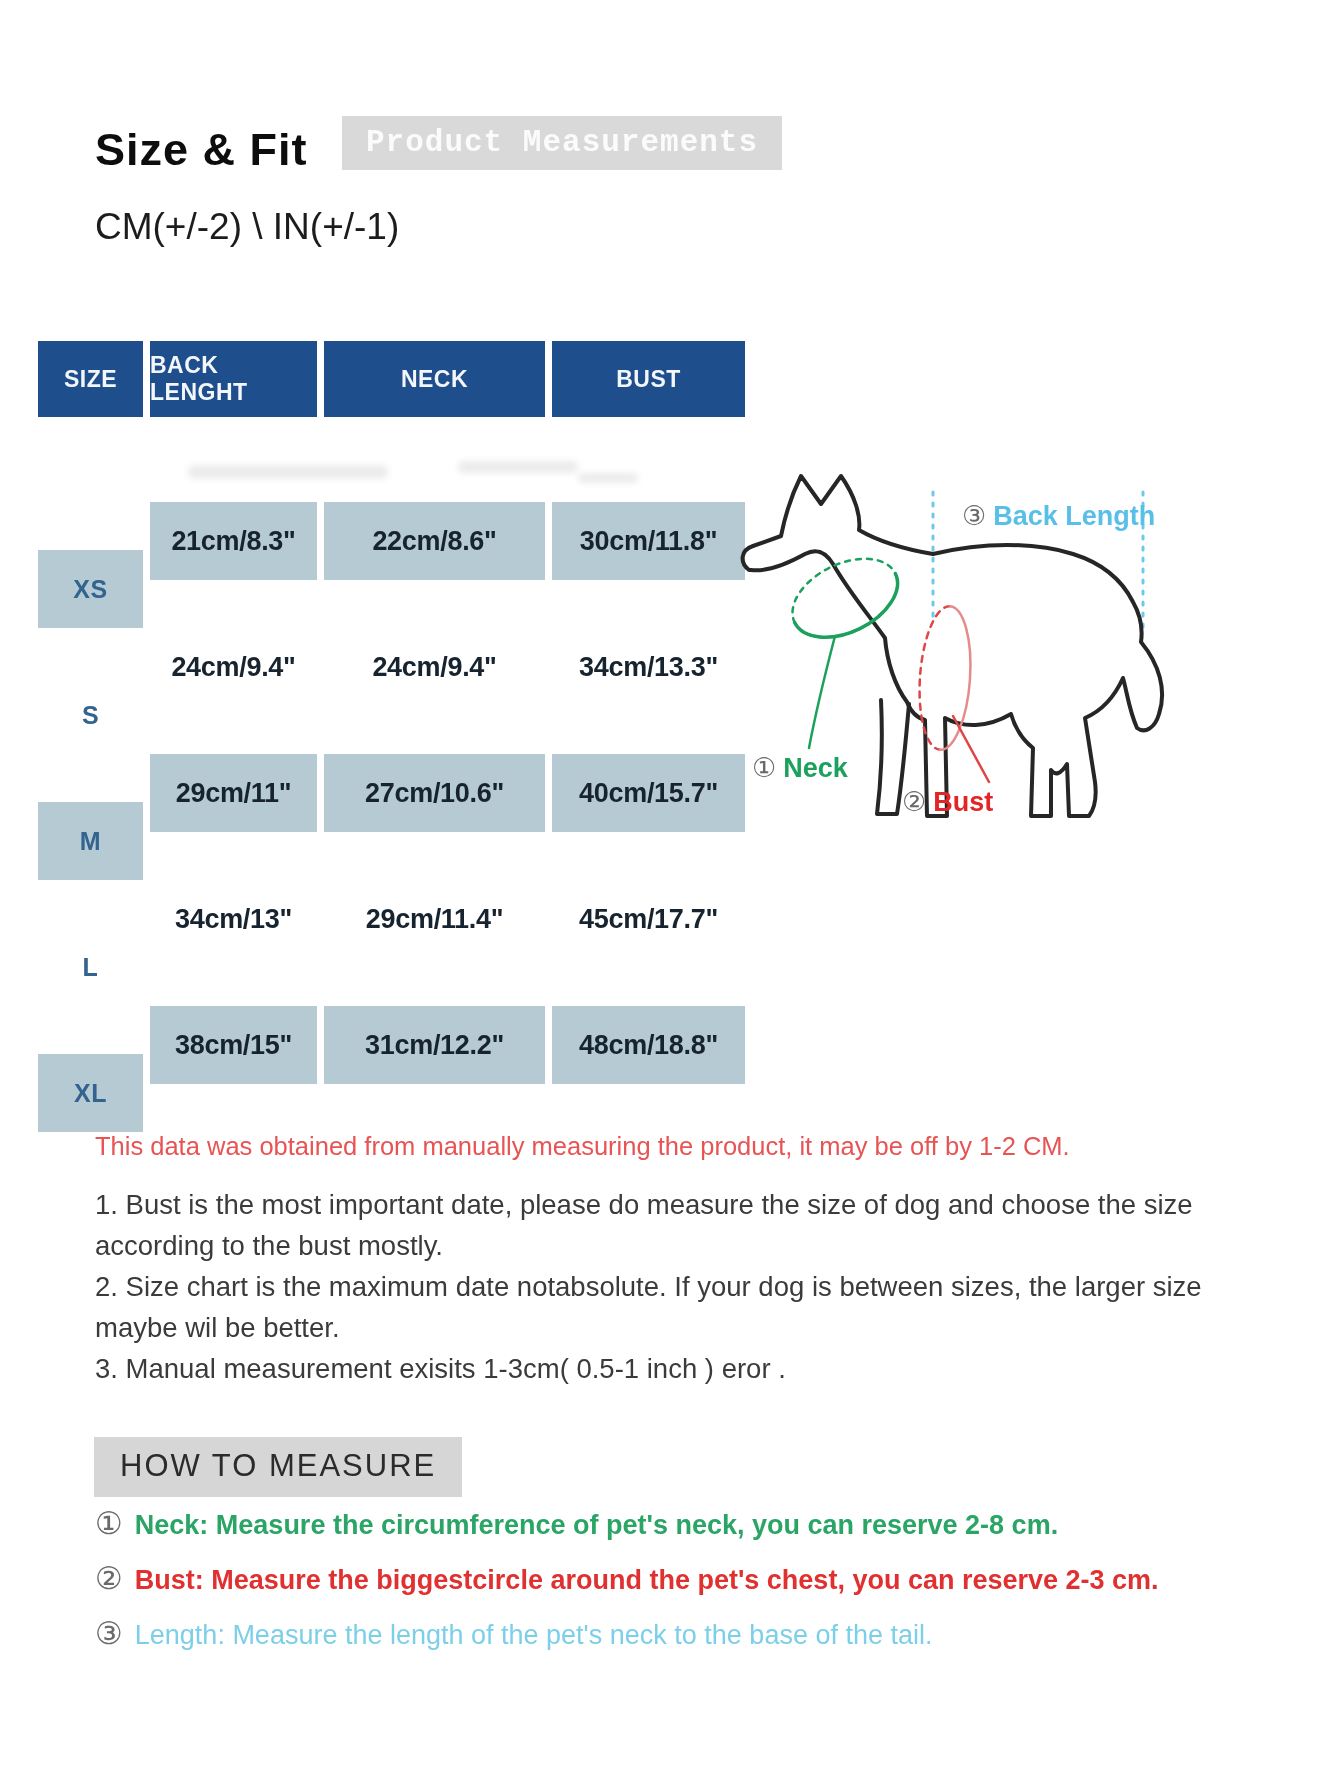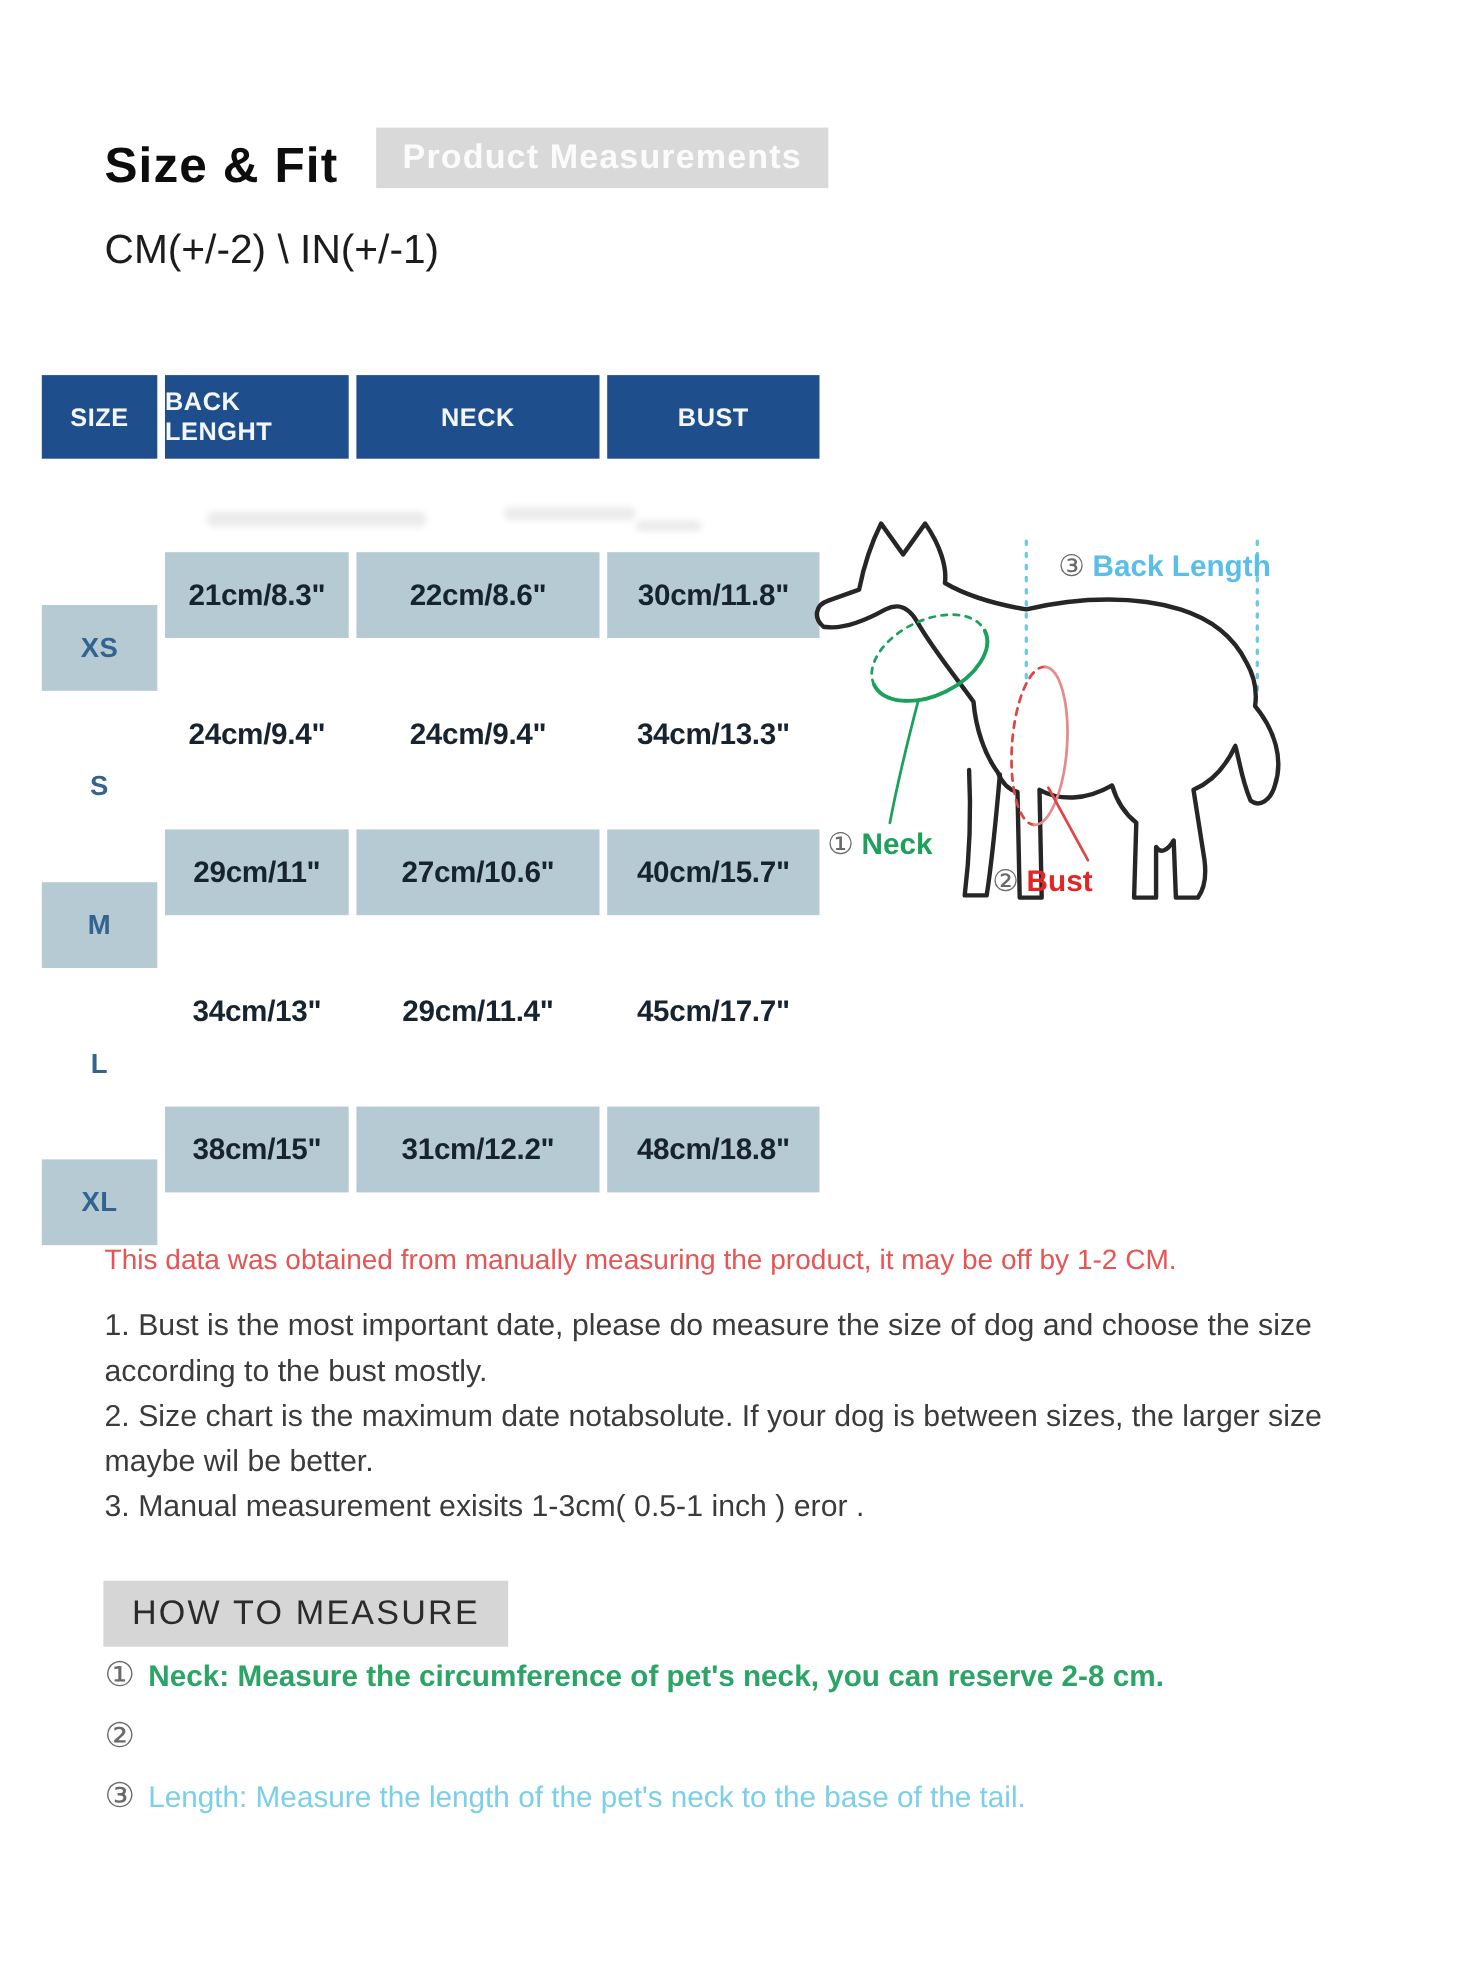--- a/index.html
+++ b/index.html
@@ -2,21 +2,21 @@
 <html><head>
 <meta charset="utf-8">
 <style>
   html,body{margin:0;padding:0;background:#ffffff;}
   .page{position:relative;width:1340px;height:1785px;background:#ffffff;overflow:hidden;
         font-family:"Liberation Sans",sans-serif;}
 
   
   .title{position:absolute;left:95px;top:124px;font-size:45px;font-weight:bold;color:#0d0d0d;letter-spacing:1px;}
   .badge{position:absolute;left:342px;top:116px;background:#d9d9d9;color:#fbfbfb;
-         font-size:31px;font-weight:bold;letter-spacing:1px;padding:9px 24px 10px;}
+         font-size:31px;font-weight:bold;letter-spacing:1px;padding:9px 24px 10px;font-family:Liberation Mono, monospace;}
   .unit-line{position:absolute;left:95px;top:206px;font-size:37px;color:#1c1c1c;}
 
   
   .size-table{position:absolute;left:38px;top:341px;display:grid;
               grid-template-columns:105px 167px 221px 193px;column-gap:7px;}
   .th{height:76px;background:#1e4f8c;display:flex;align-items:center;justify-content:center;
       color:#f3f6fa;font-weight:bold;font-size:23px;letter-spacing:.5px;}
   .gap-row{grid-column:1/-1;height:85px;position:relative;}
   .smudge{position:absolute;background:rgba(110,110,110,.14);border-radius:8px;filter:blur(3px);}
   .s1{left:150px;top:48px;width:200px;height:14px;}
@@ -163,20 +163,21 @@
 
   <div class="htm-box">HOW TO MEASURE</div>
 
   <div class="measure-list">
     <div class="measure-item m-neck">
       <span class="circ-num">①</span>
       <span>Neck: Measure the circumference of pet's neck, you can reserve 2-8 cm.</span>
     </div>
     <div class="measure-item m-bust">
       <span class="circ-num">②</span>
+      <span>Bust:  Measure the biggestcircle around the pet's chest, you can reserve 2-3 cm.</span>
     </div>
     <div class="measure-item m-length">
       <span class="circ-num">③</span>
       <span>Length: Measure the length of the pet's neck to the base of the tail.</span>
     </div>
   </div>
 
 </div>
 
 </body></html>

